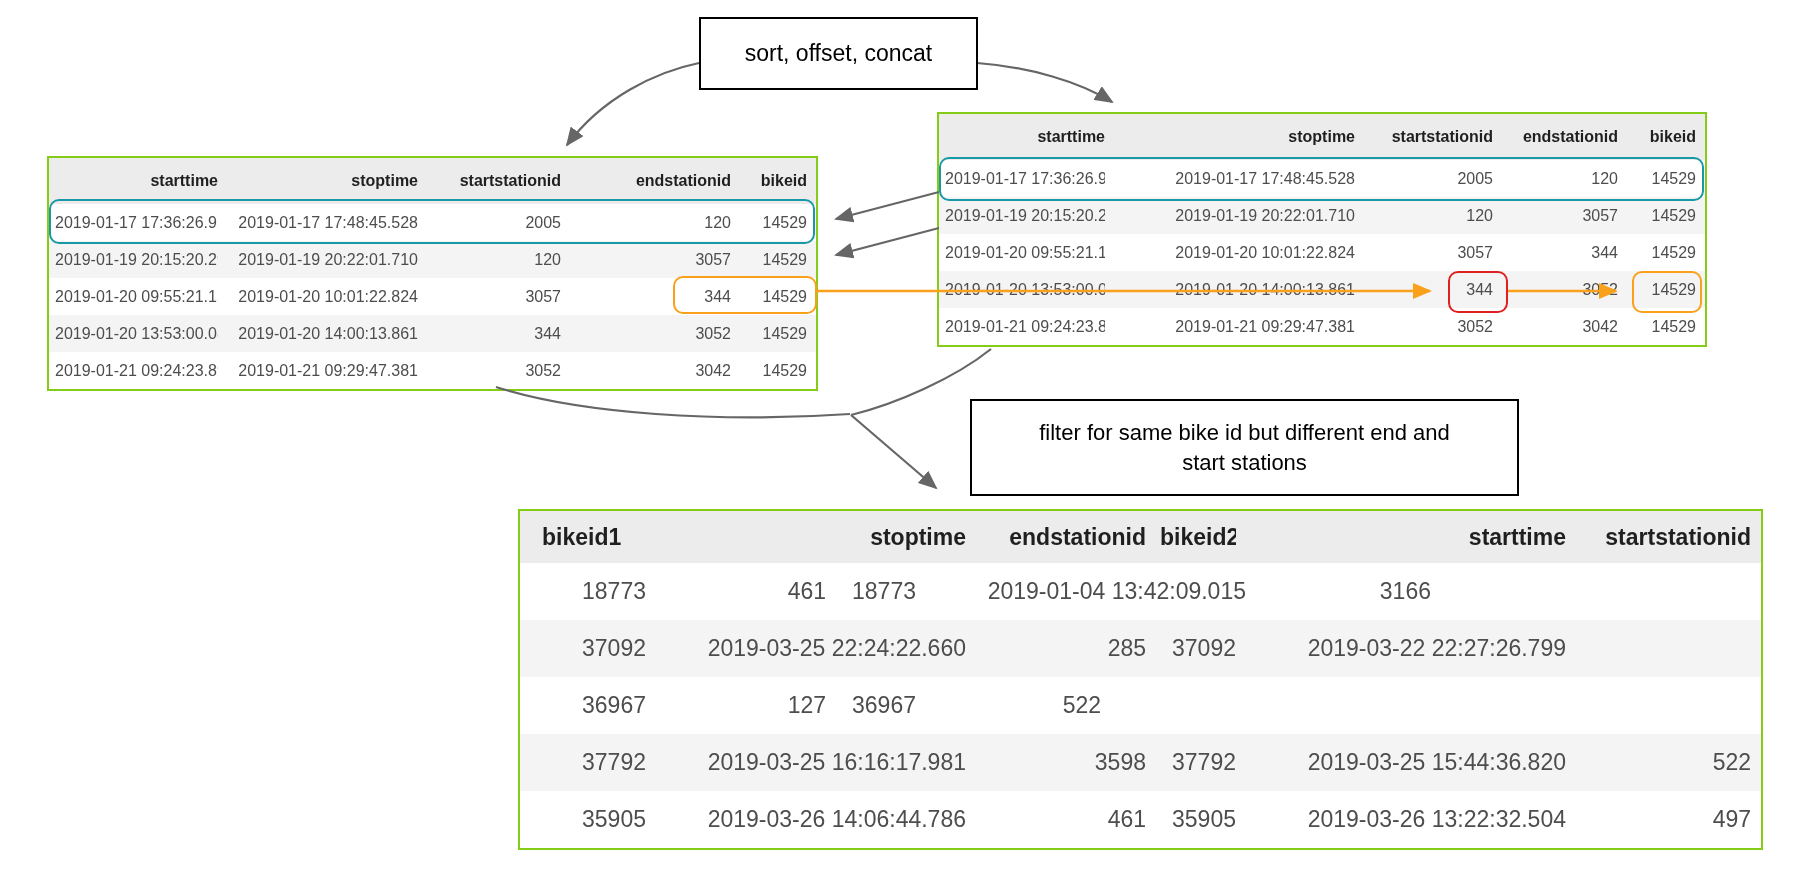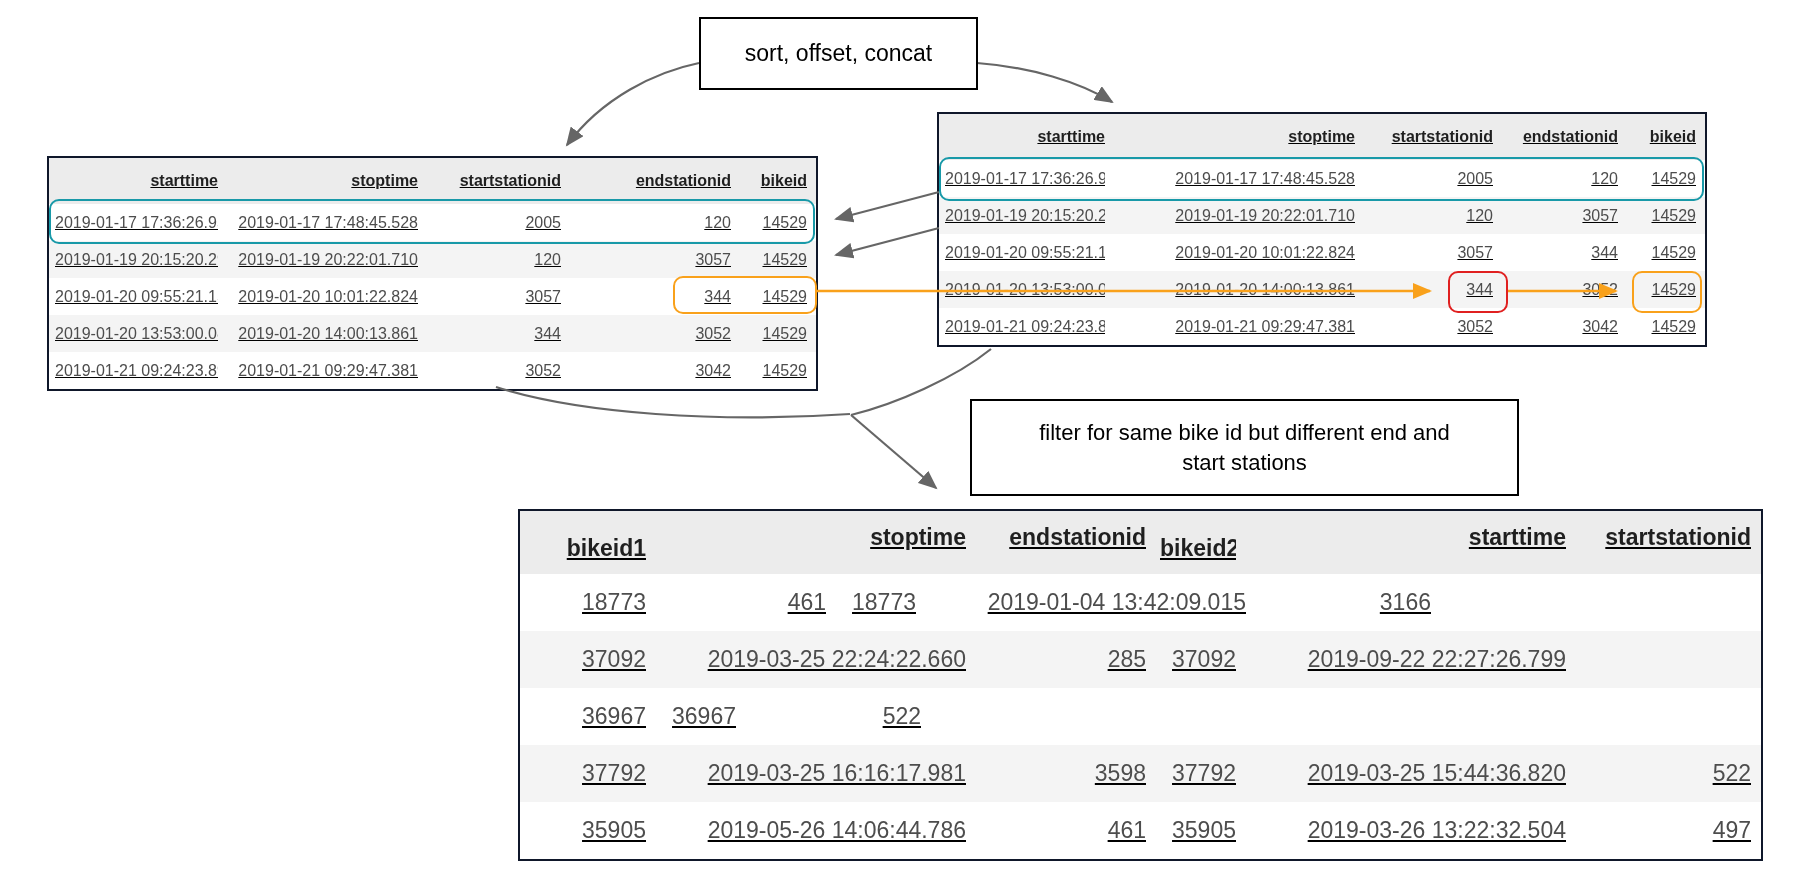--- a/index.html
+++ b/index.html
@@ -1,24 +1,24 @@
 <!DOCTYPE html>
 <html><head>
 <meta charset="utf-8">
 <style>
   html,body{margin:0;padding:0;background:#fff;}
   .canvas{position:relative;width:1794px;height:875px;background:#fff;overflow:hidden;
           font-family:"Liberation Sans",sans-serif;}
   
-  .tbl{position:absolute;background:#fff;border:2px solid #0f172a;z-index:1;text-decoration:underline;}
+  .tbl{position:absolute;background:#fff;border:2px solid #84cc16;z-index:1;}
   .hdr{display:flex;background:#ececec;font-weight:bold;color:#1f1f1f;}
   .row{display:flex;color:#4d4d4d;background:#fff;}
   .row.alt{background:#f4f4f4;}
   .cell{box-sizing:border-box;text-align:right;white-space:nowrap;overflow:hidden;}
-  .cell.left{text-align:right;padding-left:14px;margin-top:11px;}
+  .cell.left{text-align:left;padding-left:14px;}
   
   .tbl.small{font-size:16px;}
   .tbl.small .hdr .cell{line-height:46px;height:46px;}
   .tbl.small .row .cell{line-height:37px;height:37px;}
   .tbl.small .hdr,.tbl.small .row{padding-left:6px;}
   .ltc0{width:163px}.ltc1{width:200px}.ltc2{width:143px}.ltc3{width:170px}.ltc4{width:76px}
   .rtc0{width:160px}.rtc1{width:250px}.rtc2{width:138px}.rtc3{width:125px}.rtc4{width:78px}
   
   .tbl.big{font-size:23px;}
   .tbl.big .hdr .cell{line-height:52px;height:52px;}
@@ -144,38 +144,39 @@
       <div class="cell btc2">461</div>
       <div class="cell btc3">18773</div>
       <div class="cell btc4">2019-01-04 13:42:09.015</div>
       <div class="cell btc5">3166</div>
     </div>
     <div class="row alt">
       <div class="cell btc0">37092</div>
       <div class="cell btc1">2019-03-25 22:24:22.660</div>
       <div class="cell btc2">285</div>
       <div class="cell btc3">37092</div>
-      <div class="cell btc4">2019-09-22 22:27:26.799</div>
+      <div class="cell btc4">2019-03-22 22:27:26.799</div>
     </div>
     <div class="row">
       <div class="cell btc0">36967</div>
+      <div class="cell btc2">127</div>
       <div class="cell btc3">36967</div>
       <div class="cell btc5">522</div>
     </div>
     <div class="row alt">
       <div class="cell btc0">37792</div>
       <div class="cell btc1">2019-03-25 16:16:17.981</div>
       <div class="cell btc2">3598</div>
       <div class="cell btc3">37792</div>
       <div class="cell btc4">2019-03-25 15:44:36.820</div>
       <div class="cell btc5">522</div>
     </div>
     <div class="row">
       <div class="cell btc0">35905</div>
-      <div class="cell btc1">2019-05-26 14:06:44.786</div>
+      <div class="cell btc1">2019-03-26 14:06:44.786</div>
       <div class="cell btc2">461</div>
       <div class="cell btc3">35905</div>
       <div class="cell btc4">2019-03-26 13:22:32.504</div>
       <div class="cell btc5">497</div>
     </div>
   </div>
 
   <svg class="overlay" width="1794" height="875" viewBox="0 0 1794 875">
     <defs>
       <marker id="ahGray" markerUnits="userSpaceOnUse" markerWidth="20" markerHeight="16" refX="17" refY="8" orient="auto">

